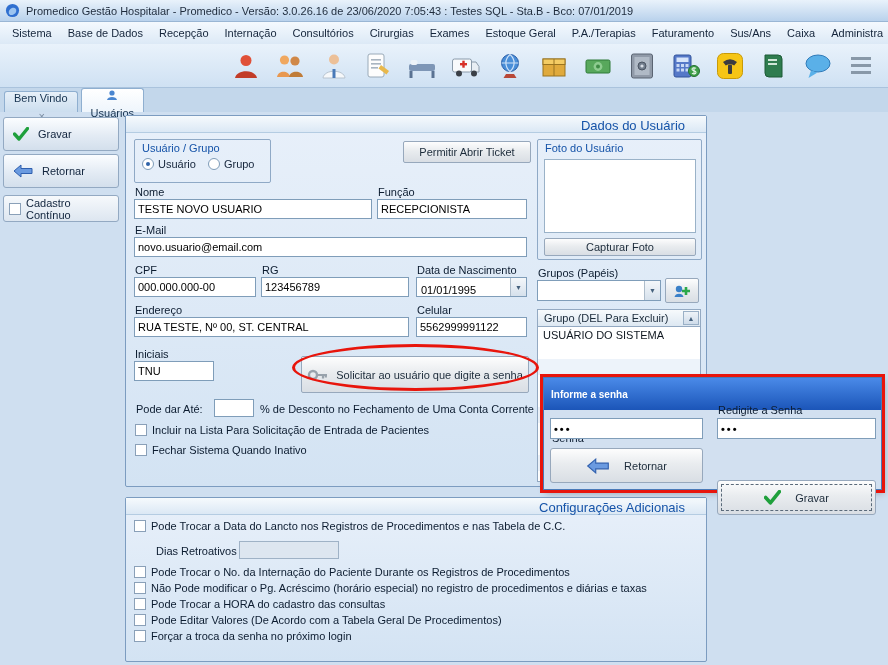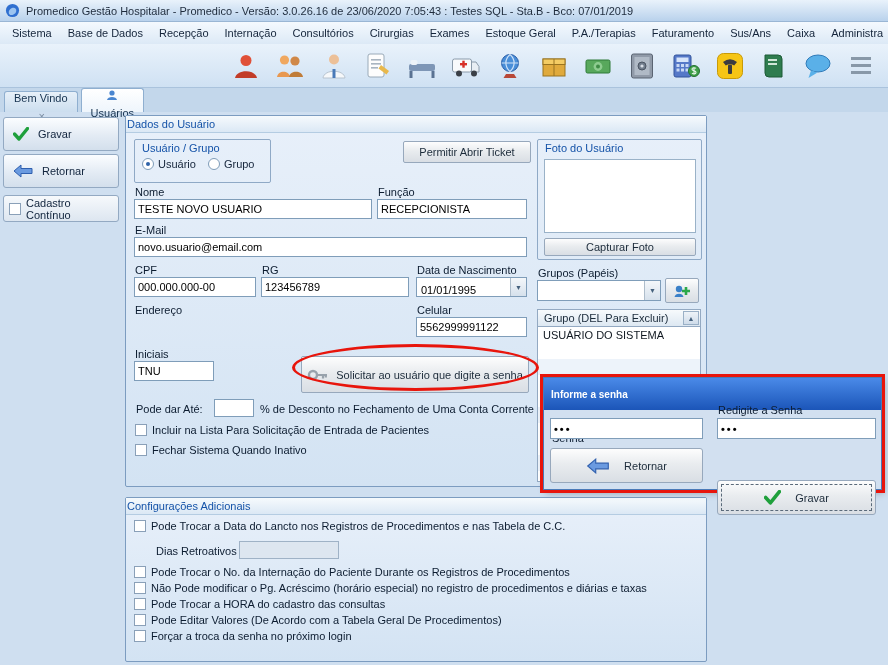--- a/index.html
+++ b/index.html
@@ -55,21 +55,21 @@
               border-radius:3px; display:flex; align-items:center; gap:9px; padding-left:9px; color:#10233c; }
   .side-check { position:absolute; left:3px; top:195px; width:116px; height:27px;
                 background:linear-gradient(#f6f9fc,#dde6f0); border:1px solid #93a9c2; border-radius:3px;
                 display:flex; align-items:center; gap:5px; padding-left:5px; color:#10233c; }
 
   
   .groupbox { position:absolute; border:1px solid #7c9cc0; border-radius:2px;
               background:linear-gradient(180deg,#e8f0fa,#d3e3f3); }
   .gb-header { position:absolute; left:0; top:0; right:0; height:17px;
                background:linear-gradient(#f6fafd,#dbe8f5); border-bottom:1px solid #b4cce2;
-               color:#1553a8; padding:2px 1px; font-size:11px; }
+               color:#1553a8; padding:2px 21px; font-size:13px;text-align:right; }
   .subbox { position:absolute; border:1px solid #8fa9c6; border-radius:2px; }
   .sub-header { color:#1553a8; font-size:11px; padding:2px 7px; }
   .radio-row { display:flex; align-items:center; gap:4px; padding:2px 0 0 7px; }
   .radio-row .rlbl { margin-right:8px; }
 
   .list-hdr { position:absolute; background:linear-gradient(#f7fafc,#dde8f2); border:1px solid #93a9c2;
               font-size:11px; color:#1a2a3a; display:flex; align-items:center; justify-content:space-between;
               padding-left:6px; }
   .up-box { width:16px; height:14px; margin-right:1px; background:linear-gradient(#eef3f8,#cfdcea);
             border:1px solid #9ab0c6; font-size:7px; display:flex; align-items:center; justify-content:center; color:#44607c; }
@@ -335,20 +335,21 @@
       <span style="display:flex">
         <svg width="18" height="16" viewBox="0 0 18 16">
             <circle cx="6" cy="6" r="3.2" fill="#3a80c8"></circle>
             <path d="M1.5 14c.5-4.5 8.5-4.5 9 0z" fill="#3a80c8"></path>
             <path d="M13 4v8M9 8h8" stroke="#2aa84a" stroke-width="2.6"></path>
           </svg>
       </span>
     </div>
 
     <span class="lbl" style="left:9px;top:188px;">Endereço</span>
+    <input class="tb" style="left: 8px; top: 201px; width: 275px; height: 20px;" value="RUA TESTE, Nº 00, ST. CENTRAL">
     <span class="lbl" style="left:291px;top:188px;">Celular</span>
     <input class="tb" style="left: 290px; top: 201px; width: 111px; height: 20px;" value="5562999991122">
 
     <div class="list-hdr" style="left:411px;top:193px;width:164px;height:18px;">
       <span>Grupo (DEL Para Excluir)</span>
       <span class="up-box">▲</span>
     </div>
     <div class="list" style="left:411px;top:211px;width:164px;height:155px;">
       <span class="list-item">USUÁRIO DO SISTEMA</span>
     </div>

